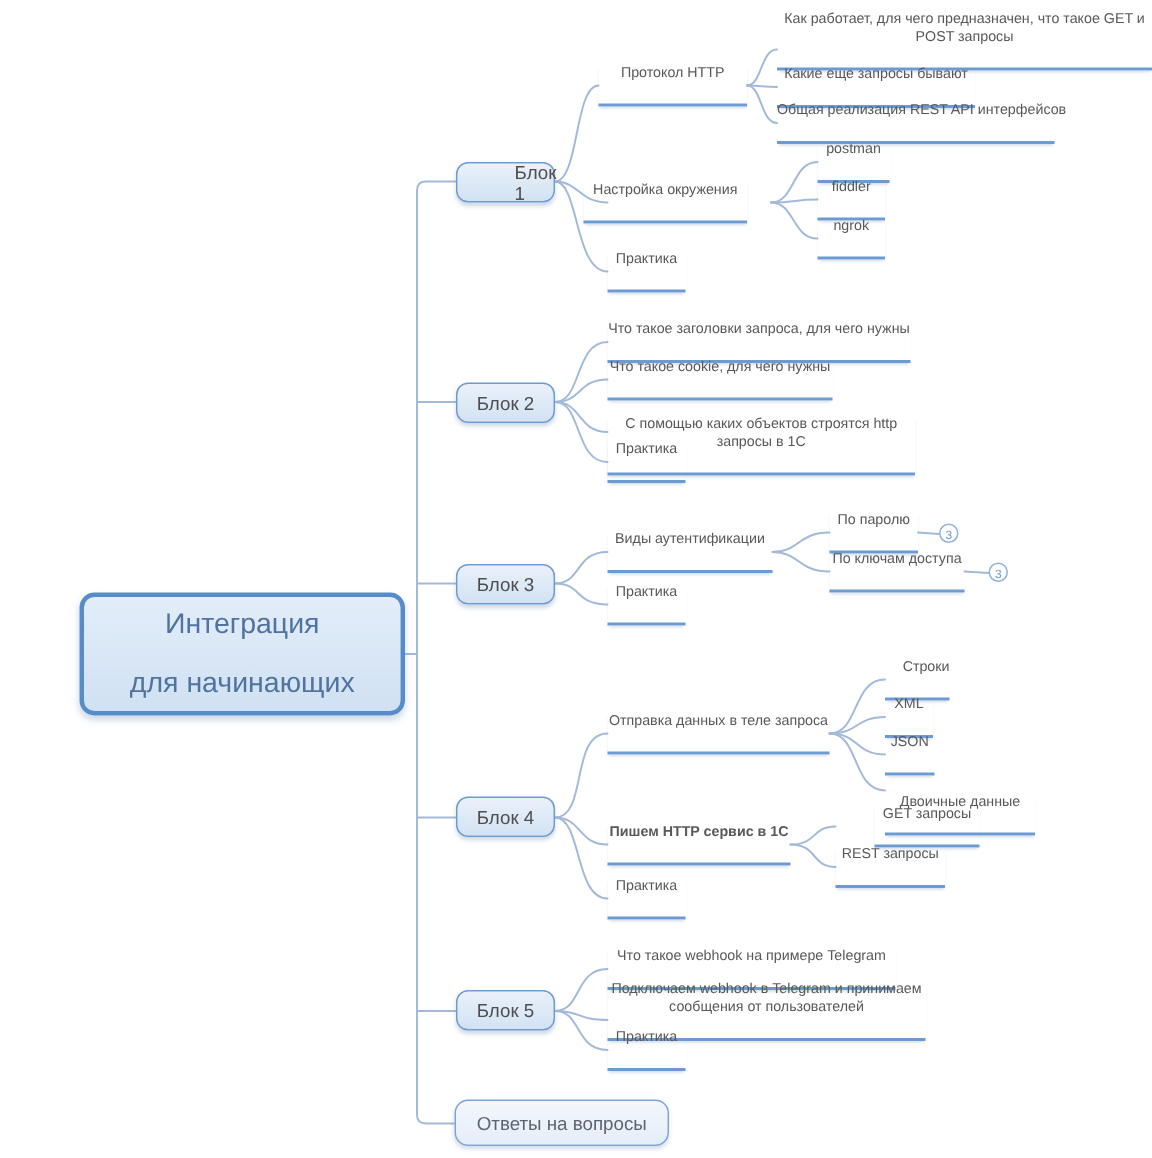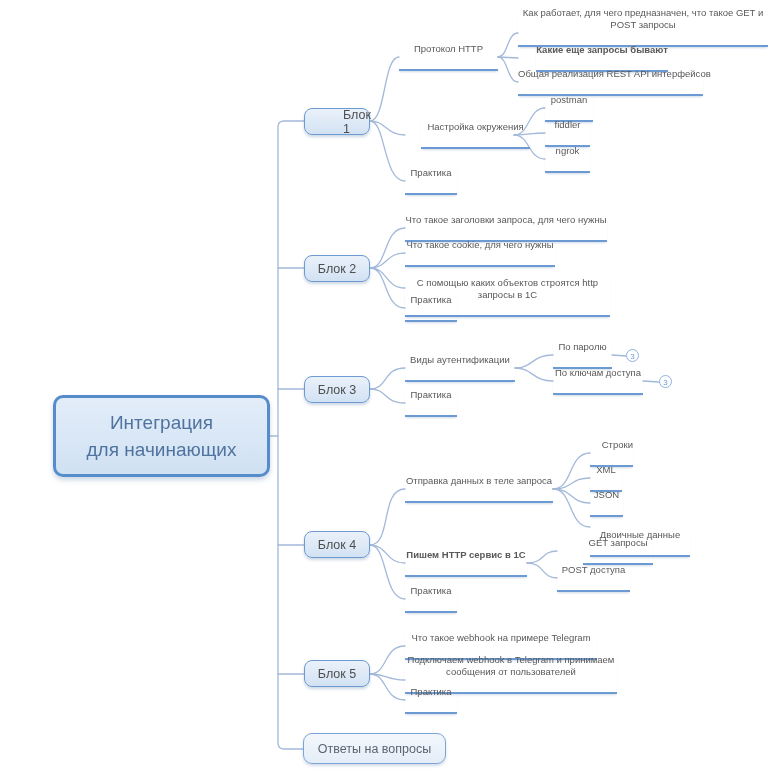--- a/index.html
+++ b/index.html
@@ -26,21 +26,21 @@
     display:flex;align-items:center;justify-content:center;
     font-size:12.5px;color:#4e4e4e;
     box-shadow:0 2px 3px rgba(110,140,180,.35);
     box-sizing:border-box;
   }
   .rootnode{
     position:absolute;left:53px;top:395px;width:217px;height:82px;
     border:3px solid #568cca;border-radius:10px;
     background:linear-gradient(#e3edf9,#d0e1f3);
     display:flex;align-items:center;justify-content:center;
-    font-size:19px;line-height:27px;color:#50739f;text-align:center;
+    font-size:19px;line-height:39px;color:#50739f;text-align:center;
     white-space:pre-line;
     box-shadow:0 3px 5px rgba(110,140,180,.35);
     box-sizing:border-box;
   }
   .answersnode{
     position:absolute;left:303px;top:733px;width:143px;height:31px;
     border:1.6px solid #7da4d6;border-radius:9px;
     background:linear-gradient(#f3f7fc,#e4edf8);
     display:flex;align-items:center;justify-content:center;
     font-size:12.5px;color:#5b6470;
@@ -109,23 +109,23 @@
 <div class="blocknode" style="left:304px;top:108px;padding-left:40px;">Блок 1</div>
 <div class="blocknode" style="left:304px;top:255px;">Блок 2</div>
 <div class="blocknode" style="left:304px;top:376px;">Блок 3</div>
 <div class="blocknode" style="left:304px;top:531px;">Блок 4</div>
 <div class="blocknode" style="left:304px;top:660px;">Блок 5</div>
 
 <div class="answersnode">Ответы на вопросы</div>
 
 <div class="topic" style="left:399px;top:43px;width:99px;">Протокол HTTP</div>
 <div class="topic wrap" style="left:518px;top:7px;width:250px;">Как работает, для чего предназначен, что такое GET и POST запросы</div>
-<div class="topic" style="left:536px;top:44px;width:132px;font-weight:bold;">Какие еще запросы бывают</div>
+<div class="topic" style="left:518px;top:44px;width:132px;">Какие еще запросы бывают</div>
 <div class="topic" style="left:518px;top:68px;width:185px;">Общая реализация REST API интерфейсов</div>
-<div class="topic" style="left:421px;top:121px;width:109px;">Настройка окружения</div>
+<div class="topic" style="left:389px;top:121px;width:109px;">Настройка окружения</div>
 <div class="topic" style="left:545px;top:94px;width:48px;">postman</div>
 <div class="topic" style="left:545px;top:119px;width:45px;">fiddler</div>
 <div class="topic" style="left:545px;top:145px;width:45px;">ngrok</div>
 <div class="topic" style="left:405px;top:167px;width:52px;">Практика</div>
 
 <div class="topic" style="left:405px;top:214px;width:202px;">Что такое заголовки запроса, для чего нужны</div>
 <div class="topic" style="left:405px;top:239px;width:150px;">Что такое cookie, для чего нужны</div>
 <div class="topic wrap" style="left:405px;top:262px;width:205px;margin-top:15px;">С помощью каких объектов строятся http запросы в 1С</div>
 <div class="topic" style="left:405px;top:294px;width:52px;">Практика</div>
 
@@ -136,18 +136,18 @@
 <div class="badge" style="left:659px;top:375px;">3</div>
 <div class="topic" style="left:405px;top:389px;width:52px;">Практика</div>
 
 <div class="topic" style="left:405px;top:475px;width:148px;">Отправка данных в теле запроса</div>
 <div class="topic" style="left:590px;top:439px;width:43px;text-align:right;">Строки</div>
 <div class="topic" style="left:590px;top:464px;width:32px;">XML</div>
 <div class="topic" style="left:590px;top:489px;width:33px;">JSON</div>
 <div class="topic" style="left:590px;top:513px;width:100px;margin-top:16px;">Двоичные данные</div>
 <div class="topic" style="left:405px;top:549px;width:122px;font-weight:bold;">Пишем HTTP сервис в 1С</div>
 <div class="topic" style="left:583px;top:537px;width:70px;">GET запросы</div>
-<div class="topic" style="left:557px;top:564px;width:73px;">POST доступа</div>
+<div class="topic" style="left:557px;top:564px;width:73px;">REST запросы</div>
 <div class="topic" style="left:405px;top:585px;width:52px;">Практика</div>
 
 <div class="topic" style="left:405px;top:632px;width:192px;">Что такое webhook на примере Telegram</div>
 <div class="topic wrap" style="left:405px;top:654px;width:212px;">Подключаем webhook в Telegram и принимаем сообщения от пользователей</div>
 <div class="topic" style="left:405px;top:686px;width:52px;">Практика</div>
 
 </body></html>

